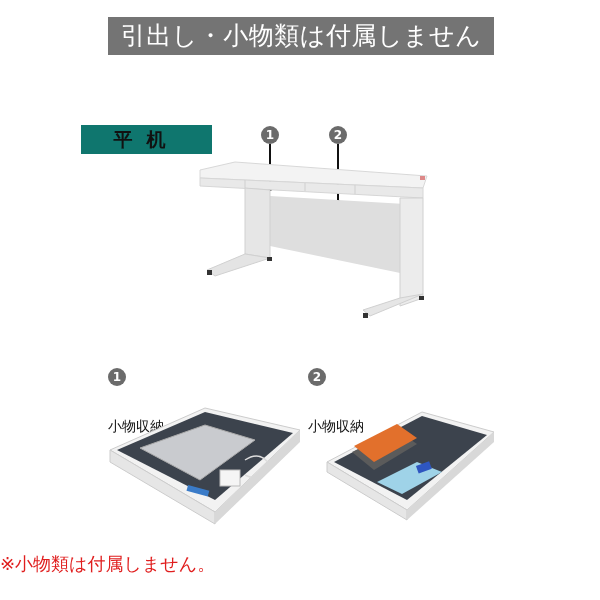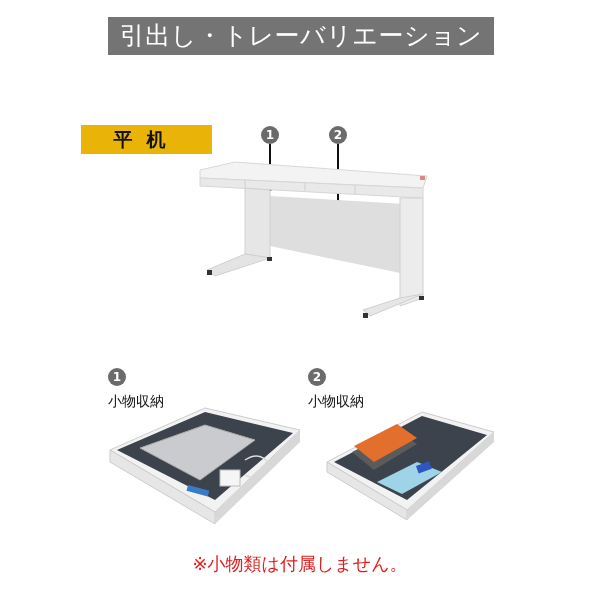--- a/index.html
+++ b/index.html
@@ -2,41 +2,41 @@
 <html><head>
 <meta charset="utf-8">
 <style>
   html, body { margin:0; padding:0; background:#ffffff; }
   body { width:600px; height:600px; position:relative; overflow:hidden;
          font-family: "DejaVu Sans", "Liberation Sans", sans-serif; color:#222; }
   .title-bar { position:absolute; left:108px; top:17px; width:386px; height:38px;
                background:#747474; color:#fff; font-size:25px; line-height:38px;
                text-align:center; letter-spacing:0.5px; }
   .label-box { position:absolute; left:81px; top:125px; width:131px; height:29px;
-               background:#eab308; color:#111; font-size:19px; font-weight:bold;
+               background:#0f766e; color:#111; font-size:19px; font-weight:bold;
                line-height:29px; text-align:center; letter-spacing:14px; }
   .callout { position:absolute; width:18px; height:18px; border-radius:50%;
              background:#6b6b6b; color:#fff; font-size:12px; font-weight:bold;
              text-align:center; line-height:18px; }
   .leader { position:absolute; width:2px; background:#111; }
   .dot { position:absolute; width:4px; height:4px; border-radius:50%; background:#111; }
   .desk { position:absolute; left:195px; top:158px; }
   .tray-title { position:absolute; font-size:17px; font-weight:bold; color:#111;
                 display:flex; align-items:center; gap:6px; }
   .tray-title .num { width:18px; height:18px; border-radius:50%; background:#6b6b6b;
                      color:#fff; font-size:12px; text-align:center; line-height:18px; }
-  .tray-sub { position:absolute; font-size:14px; color:#111; }
+  .tray-sub { position:absolute; font-size:14px; color:#111;margin-top:25px; }
   .tray-img { position:absolute; }
-  .note { position:absolute; left:0; width:600px; top:552px; text-align:center;
+  .note { position:absolute; left:0; width:600px; top:552px; text-align:left;
           color:#e01e1e; font-size:18px; }
 </style>
 </head>
 <body>
 
-<div class="title-bar">引出し・トレーバリエーション</div>
+<div class="title-bar">引出し・小物類は付属しません</div>
 
 <div class="label-box">平机</div>
 
 <div class="callout" style="left:261px;top:126px;">1</div>
 <div class="leader" style="left:269px;top:144px;height:45px;"></div>
 <div class="dot" style="left:268px;top:187px;"></div>
 
 <div class="callout" style="left:329px;top:126px;">2</div>
 <div class="leader" style="left:337px;top:144px;height:58px;"></div>
 <div class="dot" style="left:336px;top:200px;"></div>

